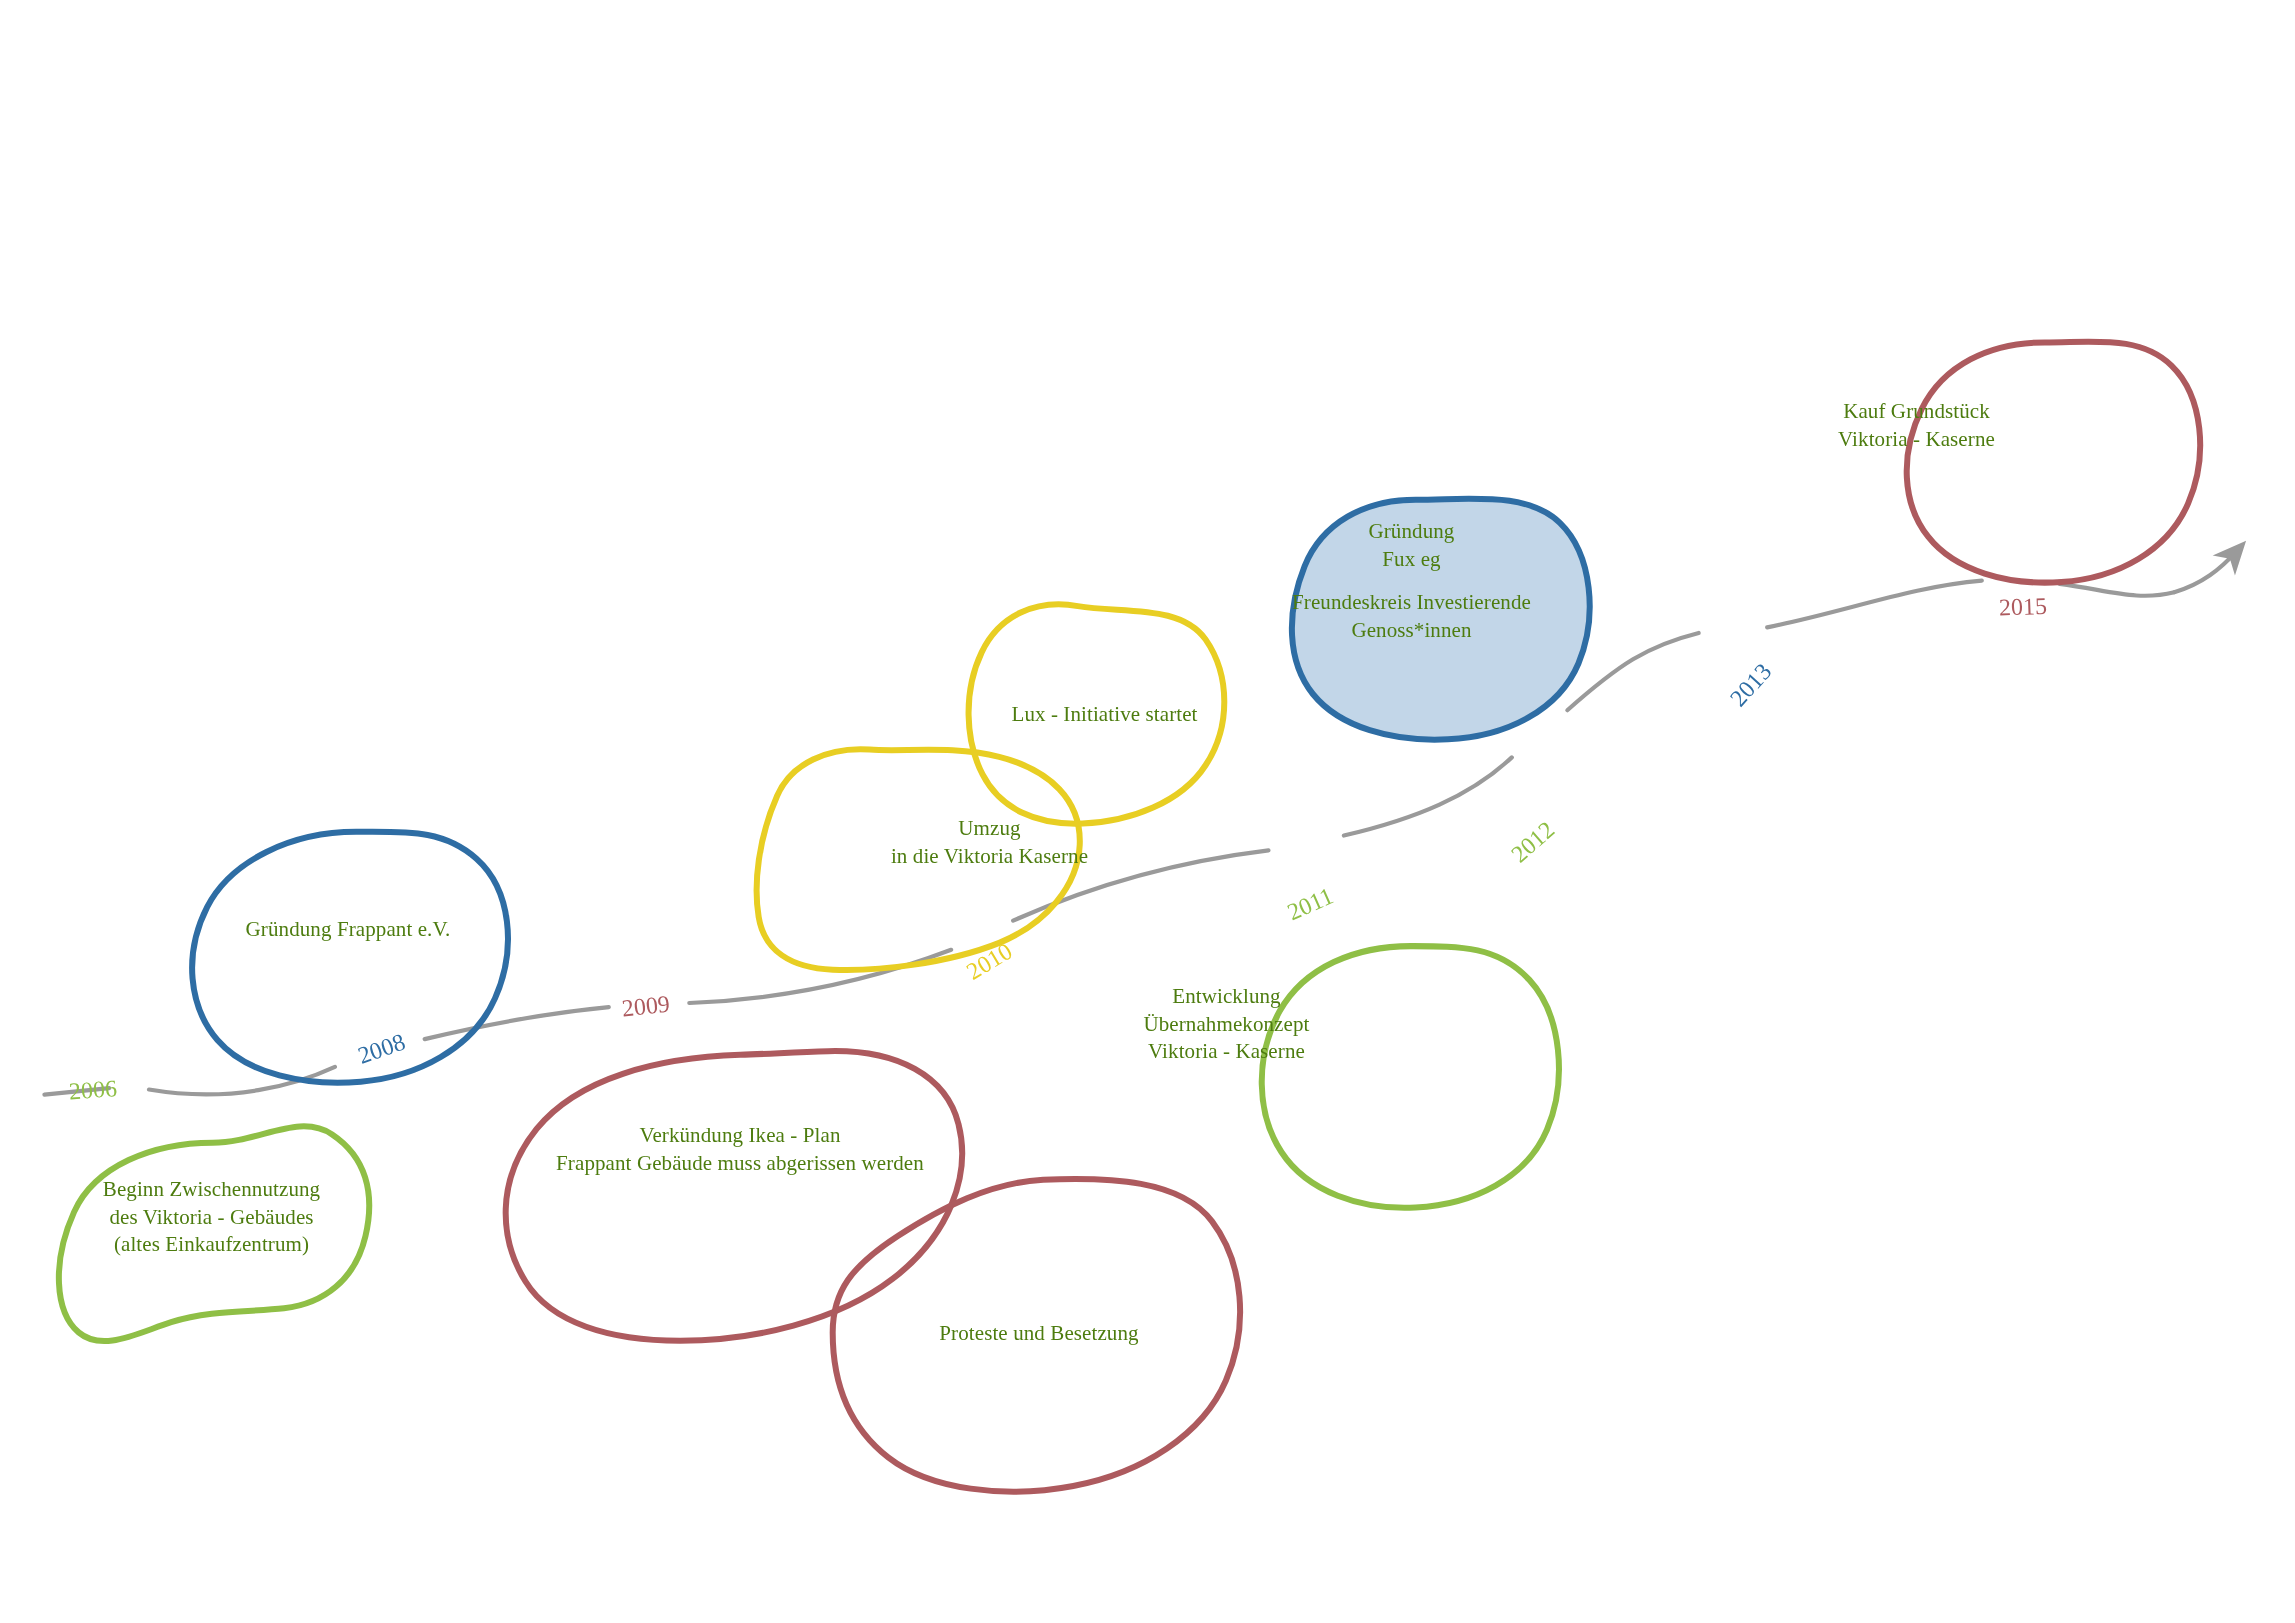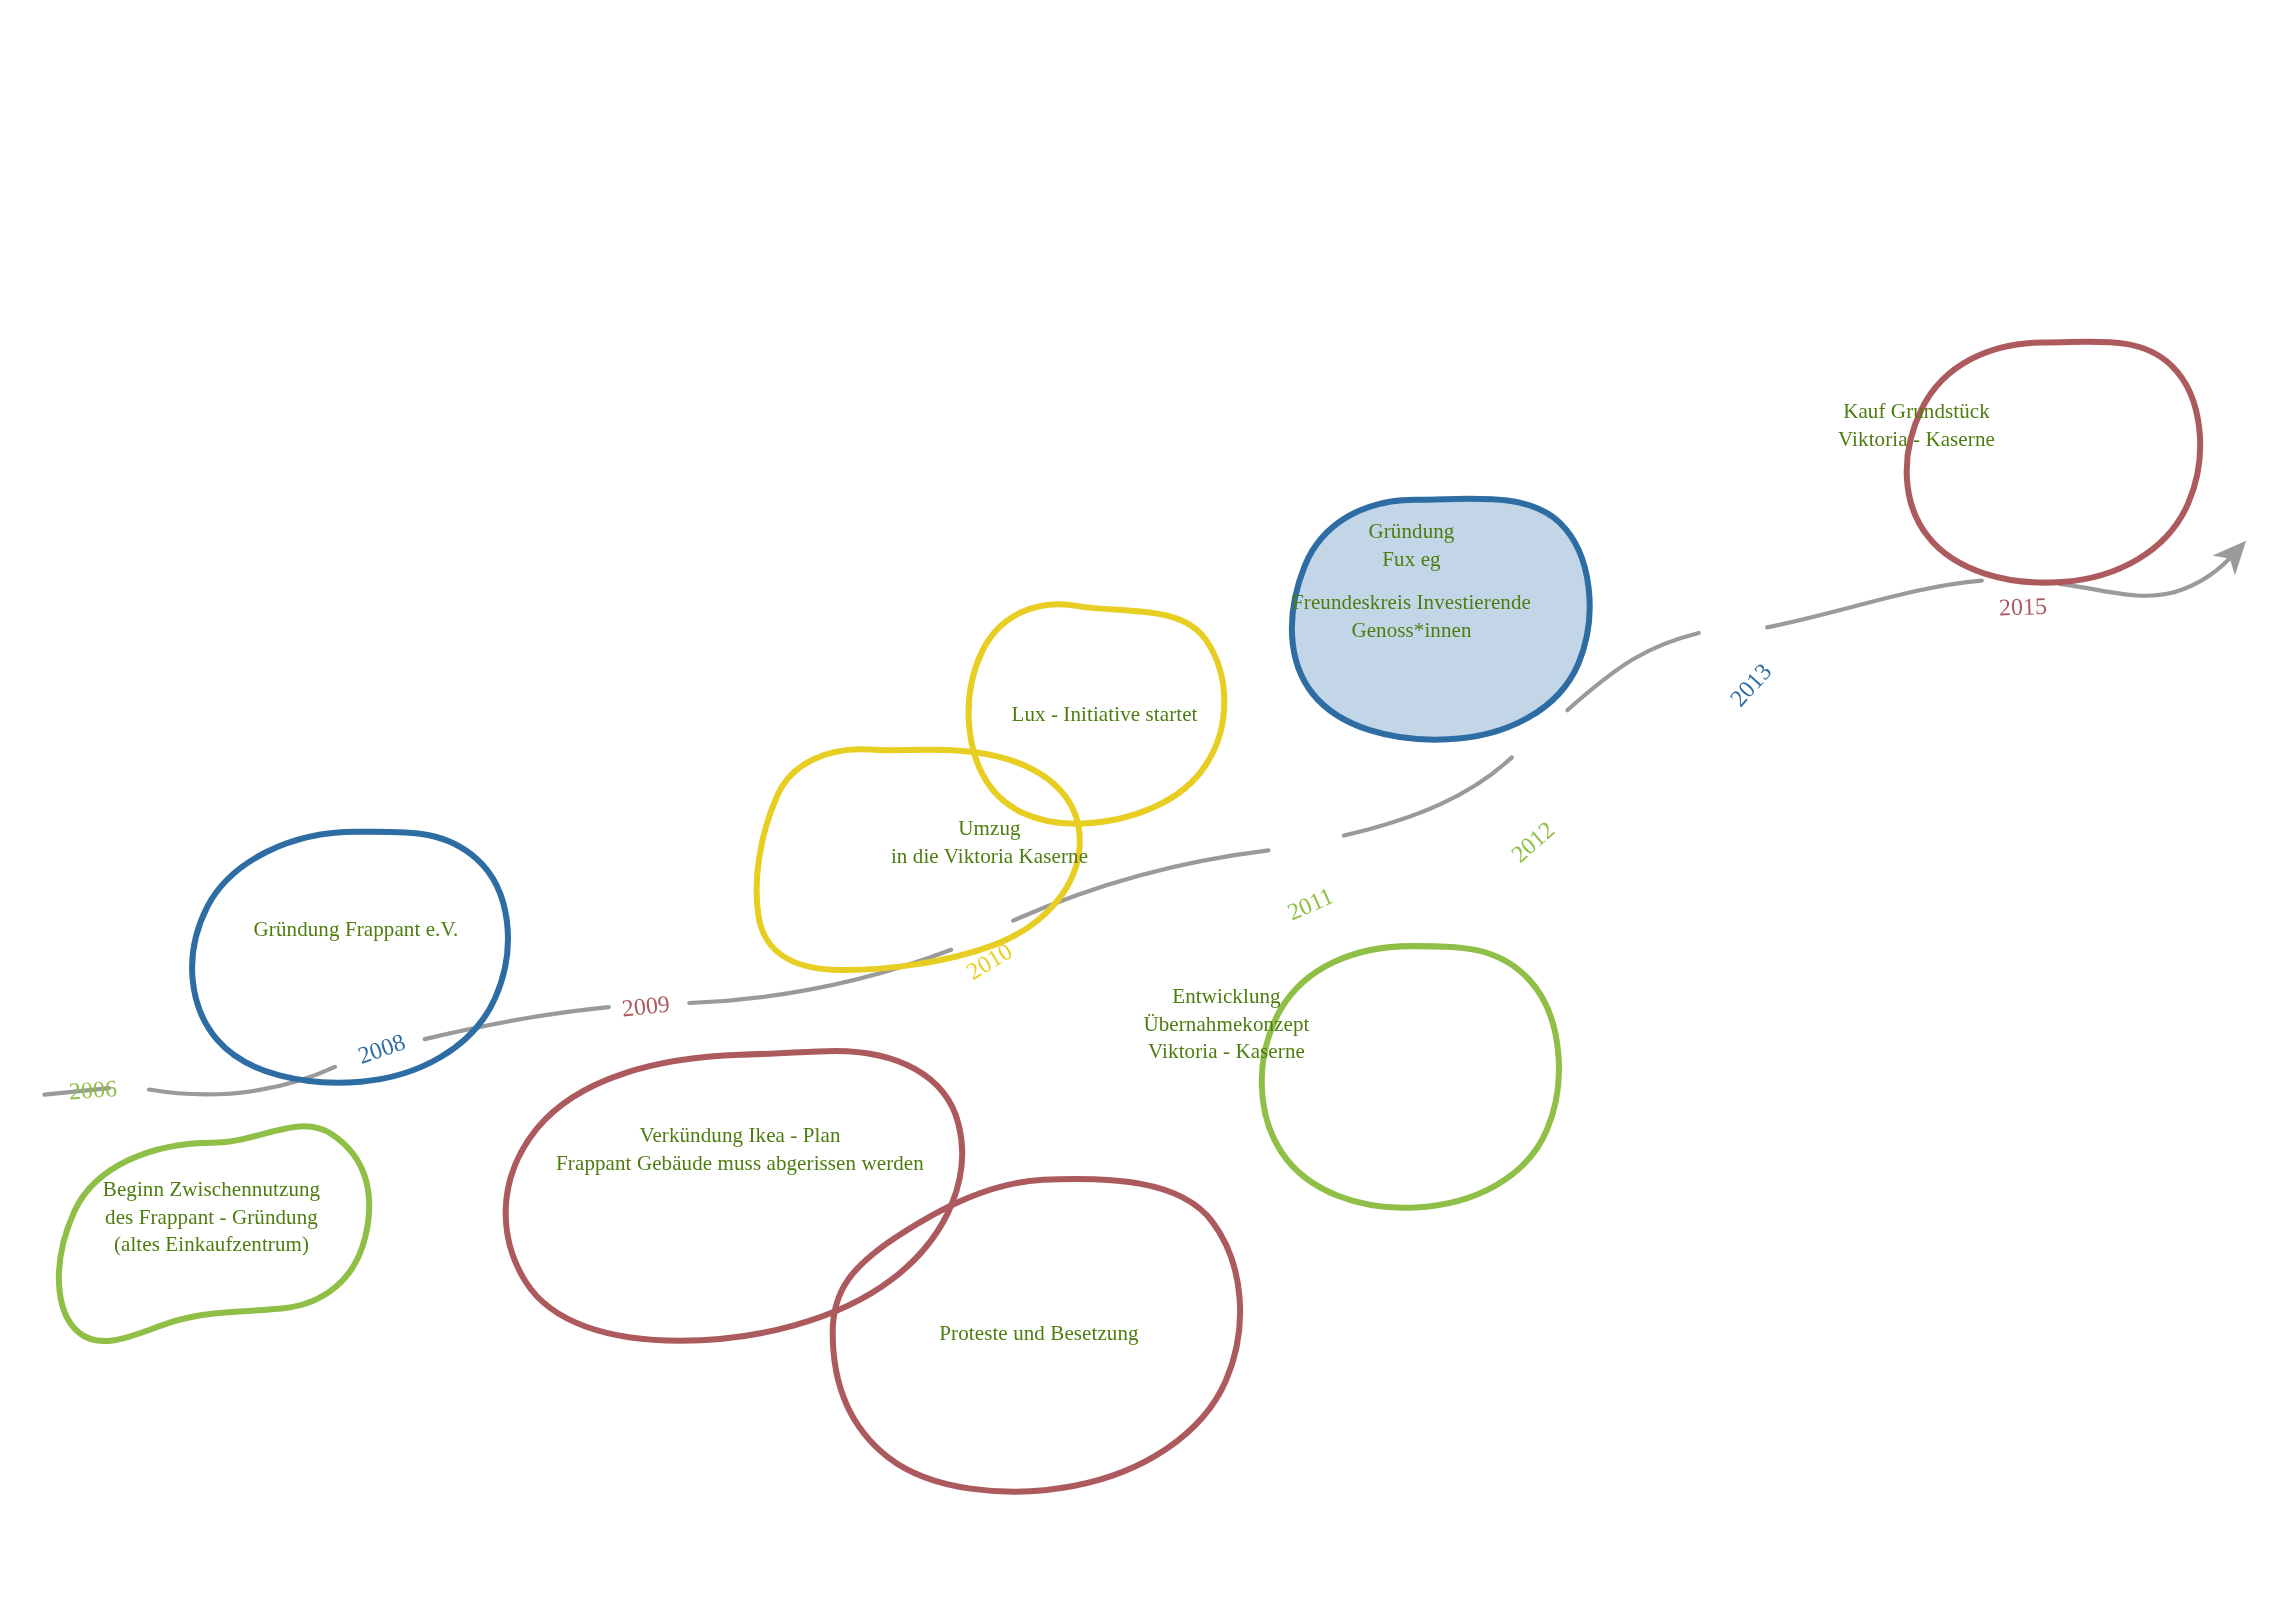--- a/index.html
+++ b/index.html
@@ -139,24 +139,24 @@
   <div class="year-label" id="y1" style="color: rgb(46, 109, 164); left: 359px; top: 1057px; transform: translateY(-50%) rotate(-19deg);">2008</div>
   <div class="year-label" id="y2" style="color: rgb(173, 90, 94); left: 622px; top: 1009px; transform: translateY(-50%) rotate(-6deg);">2009</div>
   <div class="year-label" id="y3" style="color: rgb(232, 206, 35); left: 969px; top: 974px; transform: translateY(-50%) rotate(-31deg);">2010</div>
   <div class="year-label" id="y4" style="color: rgb(143, 191, 70); left: 1289px; top: 914px; transform: translateY(-50%) rotate(-24deg);">2011</div>
   <div class="year-label" id="y5" style="color: rgb(143, 191, 70); left: 1515px; top: 858px; transform: translateY(-50%) rotate(-41deg);">2012</div>
   <div class="year-label" id="y6" style="color: rgb(46, 109, 164); left: 1735px; top: 703px; transform: translateY(-50%) rotate(-48deg);">2013</div>
   <div class="year-label" id="y7" style="color: rgb(173, 90, 94); left: 1999px; top: 608px; transform: translateY(-50%) rotate(-2deg);">2015</div>
 
   <div class="bubble-text" id="e0" style="left: 211px; top: 1176px; width: 287px; margin-left: -143px; text-align: center;">
       <span class="ln">Beginn Zwischennutzung</span>
-      <span class="ln">des Frappant - Gründung</span>
+      <span class="ln">des Viktoria - Gebäudes</span>
       <span class="ln">(altes Einkaufzentrum)</span>
     </div>
-  <div class="bubble-text" id="e1" style="left: 356px; top: 916px; width: 296px; margin-left: -148px; font-family: Liberation Serif, serif;">
+  <div class="bubble-text" id="e1" style="left: 348px; top: 916px; width: 296px; margin-left: -148px; font-family: Liberation Serif, serif;">
       <span class="ln">Gründung Frappant e.V.</span>
     </div>
   <div class="bubble-text" id="e2" style="left: 740px; top: 1122px; width: 416px; margin-left: -208px;">
       <span class="ln">Verkündung Ikea - Plan</span>
       <span class="ln">Frappant Gebäude muss abgerissen werden</span>
     </div>
   <div class="bubble-text" id="e3" style="left: 1039px; top: 1320px; width: 296px; margin-left: -148px;">
       <span class="ln">Proteste und Besetzung</span>
     </div>
   <div class="bubble-text" id="e4" style="left: 989px; top: 815px; width: 287px; margin-left: -143px;">

